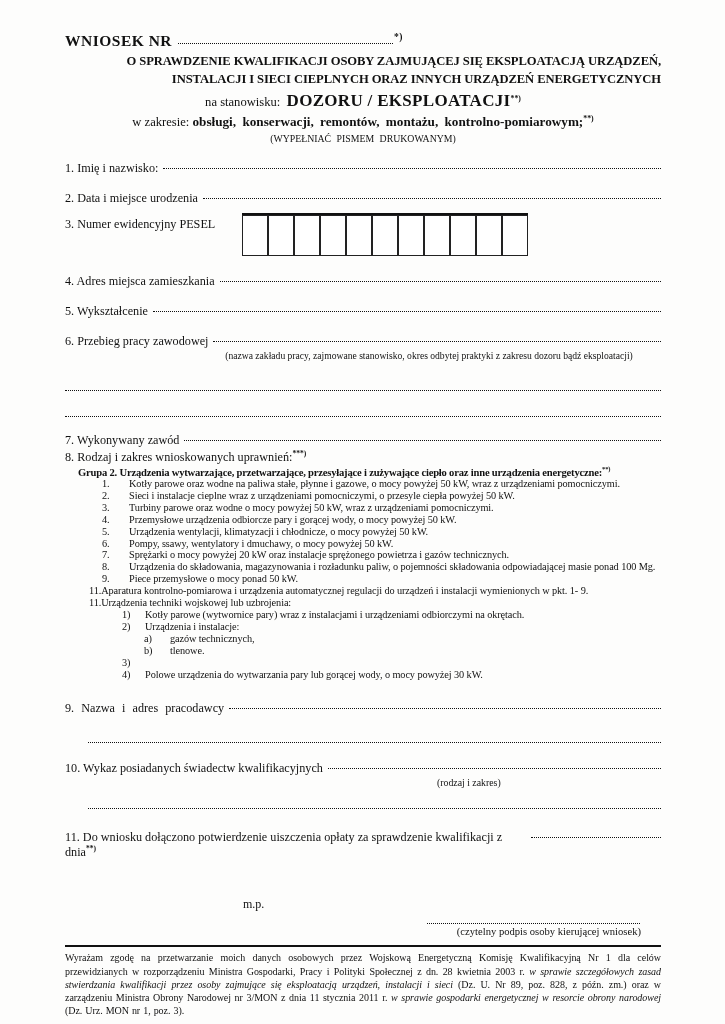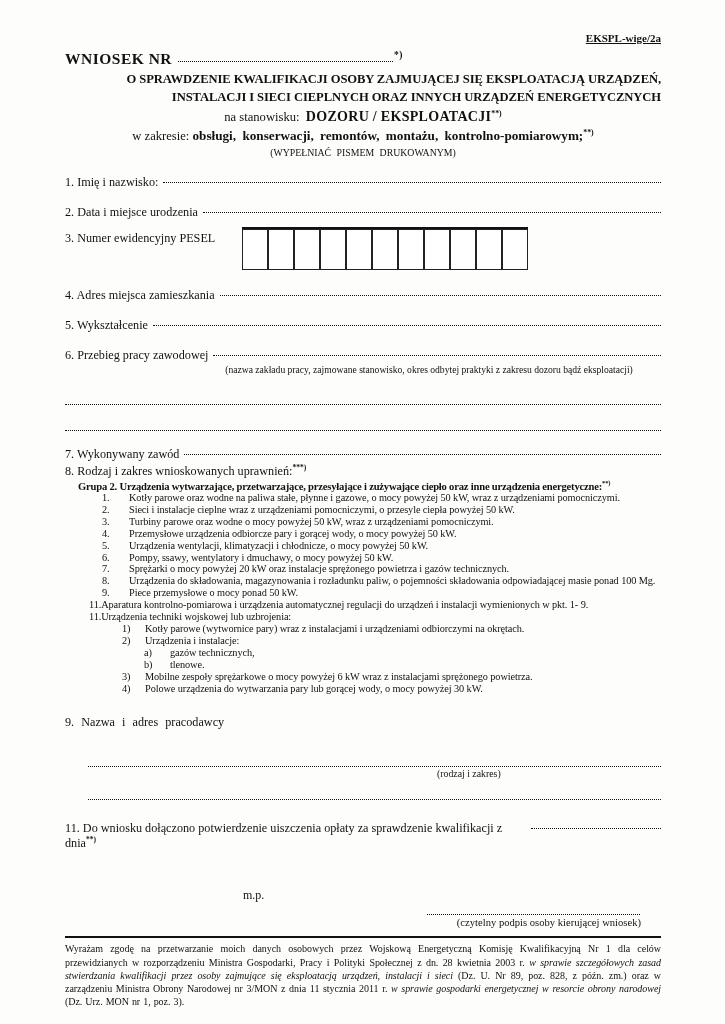--- a/index.html
+++ b/index.html
@@ -16,21 +16,21 @@
   }
   sup { font-size:.62em; vertical-align:super; line-height:0; font-weight:bold; }
 
   
   .code-top { text-align:right; font-size:11px; font-weight:bold; margin-bottom:6px; }
   .code-top span { text-decoration:underline; }
   .title-nr { font-size:15.5px; font-weight:bold; letter-spacing:.5px; margin-bottom:3px; }
   .title-nr .lead { display:inline-block; width:215px; border-bottom:1.6px dotted #111; margin:0 1px 2px 6px; }
   .t2 { text-align:right; font-size:12.6px; font-weight:bold; line-height:17.5px; letter-spacing:-.1px; }
   .t-pos { text-align:center; margin-top:3px; font-size:12.6px; }
-  .t-pos b { font-size:14px; letter-spacing:.3px; }
+  .t-pos b { font-size:17px; letter-spacing:.3px; }
   .t-scope { text-align:center; margin-top:3px; font-size:12.6px; }
   .t-scope b { font-size:13.2px; word-spacing:3px; }
   .t-note { text-align:center; font-size:9.8px; margin-top:3px; word-spacing:3px; }
 
   
   .frow { display:flex; align-items:flex-start; font-size:12.2px; margin-top:15px; }
   .dots { flex:1; border-bottom:1.4px dotted #111; margin:0 0 2px 5px; min-height:8px; }
   .dotline { border-bottom:1.6px dotted #111; margin-top:24px; }
   .ind { margin-left:23px; }
 
@@ -49,41 +49,40 @@
   .grupa { margin-left:13px; margin-top:2px; font-size:10.6px; font-weight:bold; letter-spacing:-.2px; white-space:nowrap; }
   .glist { font-size:10.3px; line-height:11.9px; letter-spacing:-.1px; }
   .gi { display:flex; }
   .gn { flex:0 0 27px; margin-left:37px; }
   .gt { flex:1; }
   .gp { margin-left:24px; display:flex; }
   .gp .gn0 { flex:0 0 auto; }
   .sn { flex:0 0 23px; margin-left:57px; }
   .ln { flex:0 0 26px; margin-left:79px; }
 
-  .f9 { margin-top:21px; word-spacing:4px;flex-direction:column; }
+  .f9 { margin-top:21px; word-spacing:4px; }
   .c9 { margin-top:26px; }
   .f10 { margin-top:18px; }
   .hint10 { font-size:9.8px; margin-left:372px; margin-top:1px; }
   .dl10 { margin-top:20px; }
   .f11 { margin-top:21px; }
   .f11 .dots { flex:0 0 130px; }
 
   .mp { margin-top:37px; margin-left:178px; font-size:12px; }
   .sigline { width:213px; border-bottom:1.4px dotted #111; margin:11px 21px 0 auto; }
   .sigcap { text-align:right; margin-right:20px; font-size:10.6px; margin-top:2px; }
 
   .rule { border-top:2.6px solid #111; margin-top:8px; }
   .consent { font-size:10px; line-height:13.1px; text-align:justify; letter-spacing:-.05px; word-spacing:.6px; margin-top:4px; }
 </style>
 </head>
 <body>
 
 <div class="page">
 
-  <div class="code-top"><span>EKSPL-wige/2a</span></div>
 
   <div class="title-nr"><span>WNIOSEK NR</span><span class="lead"></span><sup>*)</sup></div>
   <div class="t2">O  SPRAWDZENIE  KWALIFIKACJI OSOBY ZAJMUJĄCEJ SIĘ EKSPLOATACJĄ URZĄDZEŃ,</div>
   <div class="t2">INSTALACJI I SIECI CIEPLNYCH ORAZ INNYCH URZĄDZEŃ ENERGETYCZNYCH</div>
   <div class="t-pos"><span>na stanowisku:</span>&nbsp; <b>DOZORU / EKSPLOATACJI</b><sup>**)</sup></div>
   <div class="t-scope"><span>w zakresie:</span> <b>obsługi, konserwacji, remontów, montażu, kontrolno-pomiarowym;</b><sup>**)</sup></div>
   <div class="t-note">(WYPEŁNIAĆ  PISMEM  DRUKOWANYM)</div>
 
   <div class="frow" style="margin-top:17px">
     <span>1. Imię i nazwisko:</span>
@@ -195,34 +194,37 @@
     <div class="gi">
         <span class="ln">a)</span>
         <span class="gt">gazów technicznych,</span>
       </div>
     <div class="gi">
         <span class="ln">b)</span>
         <span class="gt">tlenowe.</span>
       </div>
     <div class="gi">
         <span class="sn">3)</span>
-        <span class="gt">Mobilne zespoły sprężarkowe o mocy powyżej 6 kW wraz z instalacjami sprężonego powietrza.</span>
       </div>
     <div class="gi">
         <span class="sn">4)</span>
         <span class="gt">Polowe urządzenia do wytwarzania pary lub gorącej wody, o mocy powyżej 30 kW.</span>
       </div>
   </div>
 
   <div class="frow f9">
     <span>9. Nazwa i adres pracodawcy</span>
     <span class="dots"></span>
   </div>
   <div class="dotline ind c9"></div>
 
+  <div class="frow f10">
+    <span>10. Wykaz posiadanych świadectw kwalifikacyjnych</span>
+    <span class="dots"></span>
+  </div>
   <div class="hint10">(rodzaj i zakres)</div>
   <div class="dotline ind dl10"></div>
 
   <div class="frow f11">
     <span><span>11. Do wniosku dołączono potwierdzenie uiszczenia opłaty za sprawdzenie kwalifikacji z dnia</span><sup>**)</sup></span>
     <span class="dots"></span>
   </div>
 
   <div class="mp">m.p.</div>
   <div class="sigline"></div>

